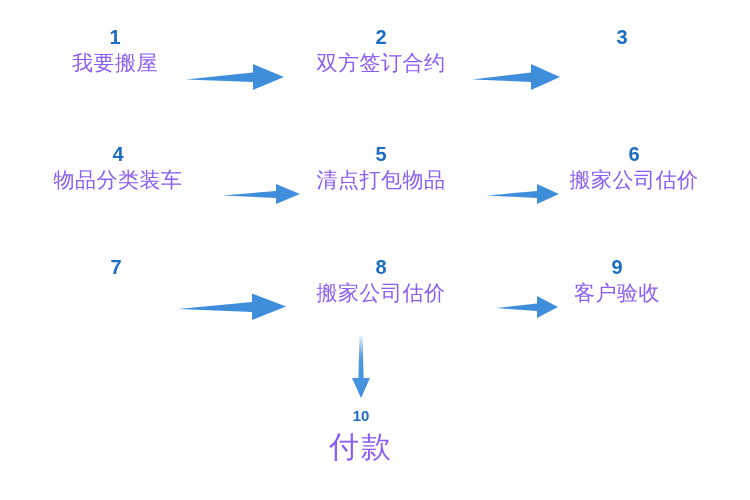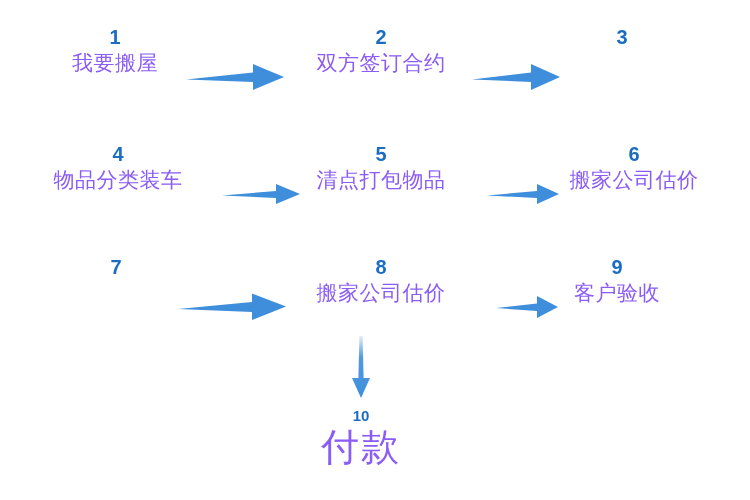--- a/index.html
+++ b/index.html
@@ -42,21 +42,21 @@
     line-height: 30px;
     letter-spacing: 0.5px;
   }
 
   
   .step.final .step-number {
     font-size: 15px;
     line-height: 24px;
   }
   .step.final .step-label {
-    font-size: 38px;
+    font-size: 30px;
     line-height: 38px;
     letter-spacing: 2px;
   }
 
   
   .arrow {
     position: absolute;
   }
   .arrow svg {
     display: block;

